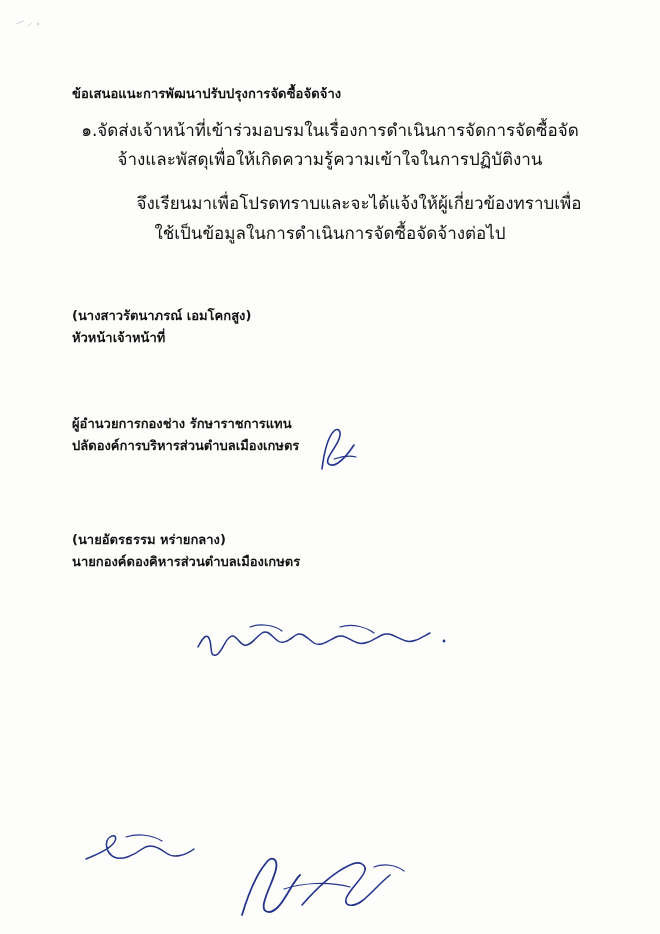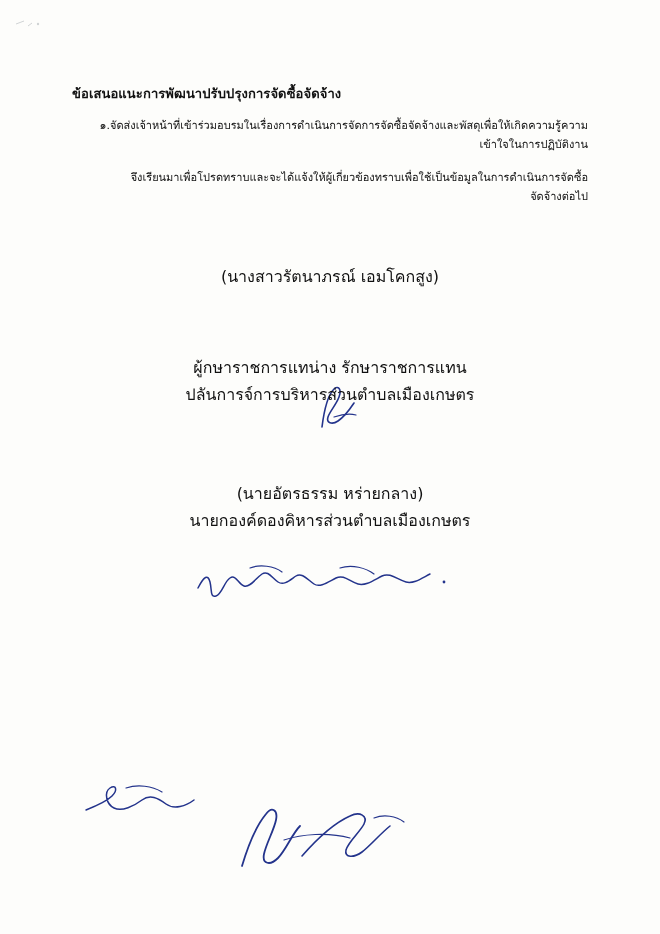--- a/index.html
+++ b/index.html
@@ -41,39 +41,40 @@
 
   .heading {
     font-size: 13px;
     font-weight: bold;
     line-height: 1.5;
     margin: 0 0 12px 0;
     letter-spacing: 0.1px;
   }
 
   .para {
-    font-size: 11px;
+    font-size: 17px;
     line-height: 1.75;
     margin: 0 0 14px 0;
-    text-align: right;
+    text-align: center;
   }
 
   .para.indent {
     text-indent: 58px;
   }
 
   .sig-block {
     margin-top: 4px;
     position: relative;
   }
 
   .sig-line {
-    text-align: center;
-    font-size: 16px;
+    text-align: left;
+    font-size: 13px;
     line-height: 1.7;
+    font-weight: bold;
   }
 
   
   .ink {
     position: absolute;
     pointer-events: none;
   }
   .ink path {
     fill: none;
     stroke: #24348c;
@@ -108,33 +109,34 @@
     <div class="para">๑.จัดส่งเจ้าหน้าที่เข้าร่วมอบรมในเรื่องการดำเนินการจัดการจัดซื้อจัดจ้างและพัสดุเพื่อให้เกิดความรู้ความเข้าใจในการปฏิบัติงาน</div>
 
     <div class="para indent">จึงเรียนมาเพื่อโปรดทราบและจะได้แจ้งให้ผู้เกี่ยวข้องทราบเพื่อใช้เป็นข้อมูลในการดำเนินการจัดซื้อจัดจ้างต่อไป</div>
 
     <div class="sig-block group-1">
       <svg class="ink sig1" width="80" height="56" viewBox="0 0 80 56">
         <path d="M18 46 C20 30 24 14 30 8 C34 4 38 8 35 16 C32 24 26 30 24 36 C22 42 28 44 34 40 C40 36 46 28 50 22" stroke-width="1.6"></path>
         <path d="M30 36 C36 34 44 32 52 34" stroke-width="1.2"></path>
       </svg>
       <div class="sig-line">(นางสาวรัตนาภรณ์   เอมโคกสูง)</div>
+      <div class="sig-line">หัวหน้าเจ้าหน้าที่</div>
     </div>
 
     <div class="sig-block group-2">
       <svg class="ink sig2" width="280" height="60" viewBox="0 0 280 60">
         <path d="M8 34 C14 22 18 20 20 28 C22 36 20 44 26 42 C32 40 34 28 40 24 C46 20 48 30 54 32 C60 34 66 24 72 20
                  C78 16 82 24 88 28 C94 32 100 26 106 22 C112 18 118 26 124 30 C130 34 138 28 146 24
                  C154 20 160 28 168 30 C176 32 184 26 192 22 C200 18 208 26 216 28 C224 30 232 24 240 20" stroke-width="1.5"></path>
         <path d="M60 14 C70 10 84 12 92 18" stroke-width="1.2"></path>
         <path d="M150 14 C162 10 176 14 184 20" stroke-width="1.2"></path>
         <circle cx="254" cy="28" r="1.4" fill="#24348c" stroke="none"></circle>
       </svg>
-      <div class="sig-line">ผู้กษาราชการแทน่าง  รักษาราชการแทน</div>
-      <div class="sig-line">ปลันการจ์การบริหารส่วนตำบลเมืองเกษตร</div>
+      <div class="sig-line">ผู้อำนวยการกองช่าง  รักษาราชการแทน</div>
+      <div class="sig-line">ปลัดองค์การบริหารส่วนตำบลเมืองเกษตร</div>
     </div>
 
     <div class="sig-block group-3">
       <svg class="ink sig3" width="180" height="50" viewBox="0 0 180 50">
         <path d="M4 30 C14 26 24 22 30 16 C36 10 34 4 28 8 C22 12 24 24 32 28 C40 32 52 26 60 20
                  C68 14 76 18 84 24 C92 30 104 26 112 20" stroke-width="1.5"></path>
         <path d="M44 8 C56 4 70 6 80 12" stroke-width="1.2"></path>
       </svg>
       <svg class="ink sig4" width="190" height="80" viewBox="0 0 190 80">
         <path d="M10 66 C16 46 24 26 34 14 C40 6 46 10 44 20 C42 30 34 44 32 54 C30 64 38 66 46 58

